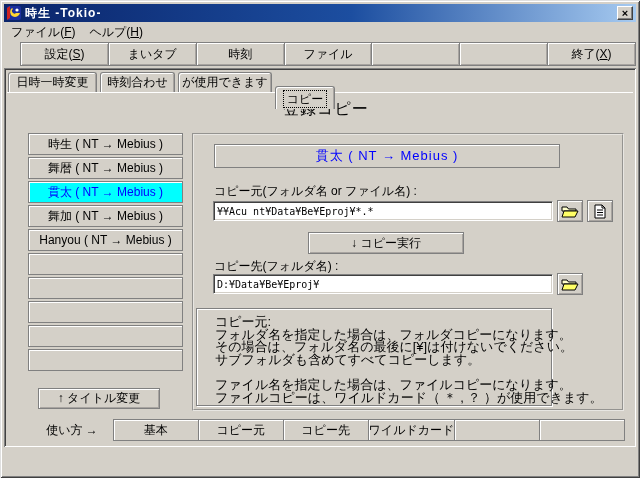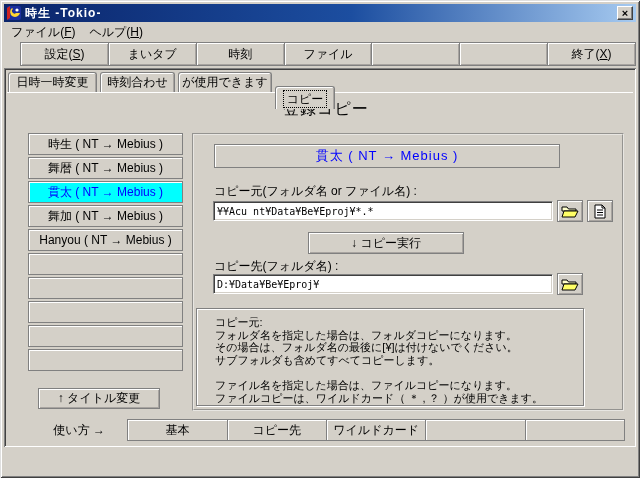--- a/index.html
+++ b/index.html
@@ -93,23 +93,23 @@
     position:absolute; left:213px; width:340px; height:20px;
     background:#fff; border:1px solid; border-color:#808080 #fff #fff #808080;
     box-shadow: inset 1px 1px 0 #404040, inset -1px -1px 0 #d4d0c8;
     font-family:"DejaVu Sans Mono",monospace; font-size:10px;
     padding:2px 3px; color:#000;
   }
   .icon-btn { position:absolute; width:26px; height:22px; }
   .icon-btn svg { display:block; margin:auto; }
 
   .info-box {
-    position:absolute; left:196px; top:308px; width:388px; height:98px;
+    position:absolute; left:196px; top:308px; width:356px; height:98px;
     border:1px solid #808080; box-shadow: 1px 1px 0 #fff, inset 1px 1px 0 #fff;
-    padding:7px 4px 0 18px; font-size:11px; line-height:12.6px;
+    padding:7px 4px 0 18px; font-size:13px; line-height:12.6px;
   }
   .info-line { white-space:nowrap; min-height:12.6px; }
 
   
   .help-row { position:absolute; left:30px; top:419px; width:595px; height:22px; display:flex; }
   .help-label { flex:1 1 0; display:flex; align-items:center; justify-content:center; white-space:nowrap; }
   .help-btn {
     flex:1 1 0; margin-left:-1px; border:1px solid #808080;
     background:#d4d0c8; box-shadow: inset 1px 1px 0 #fff;
     display:flex; align-items:center; justify-content:center; white-space:nowrap;
@@ -249,20 +249,23 @@
     <div class="info-line">ファイル名を指定した場合は、ファイルコピーになります。</div>
     <div class="info-line">ファイルコピーは、ワイルドカード（ ＊ , ？ ）が使用できます。</div>
   </div>
 
   <div class="help-row">
     <div class="help-label">使い方 →</div>
     <div class="help-btn">
         <span>基本</span>
       </div>
     <div class="help-btn">
+        <span>コピー元</span>
+      </div>
+    <div class="help-btn">
         <span>コピー先</span>
       </div>
     <div class="help-btn">
         <span>ワイルドカード</span>
       </div>
     <div class="help-btn"></div>
     <div class="help-btn"></div>
   </div>
 
 

